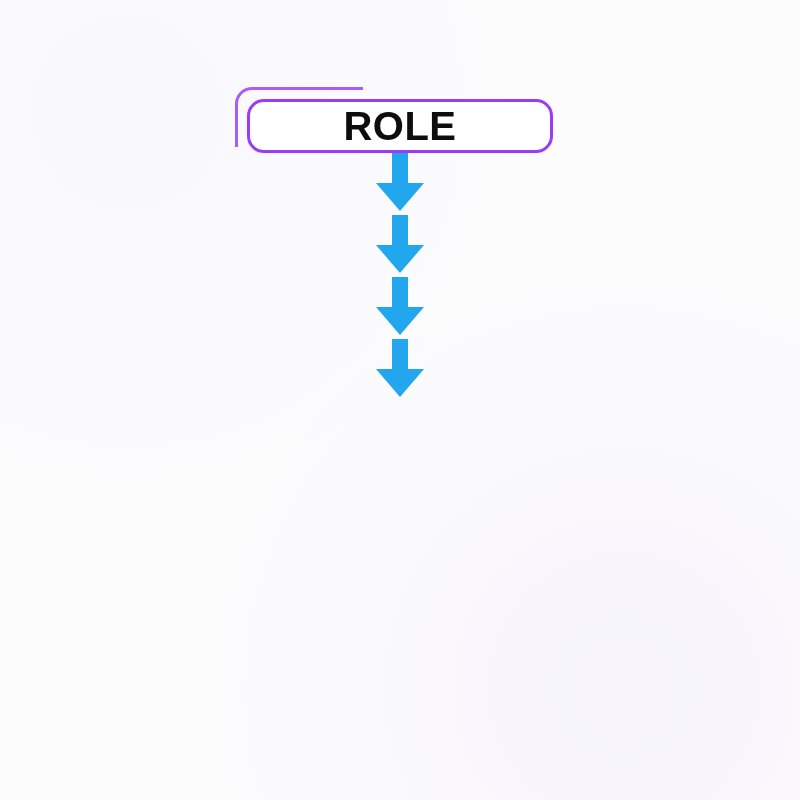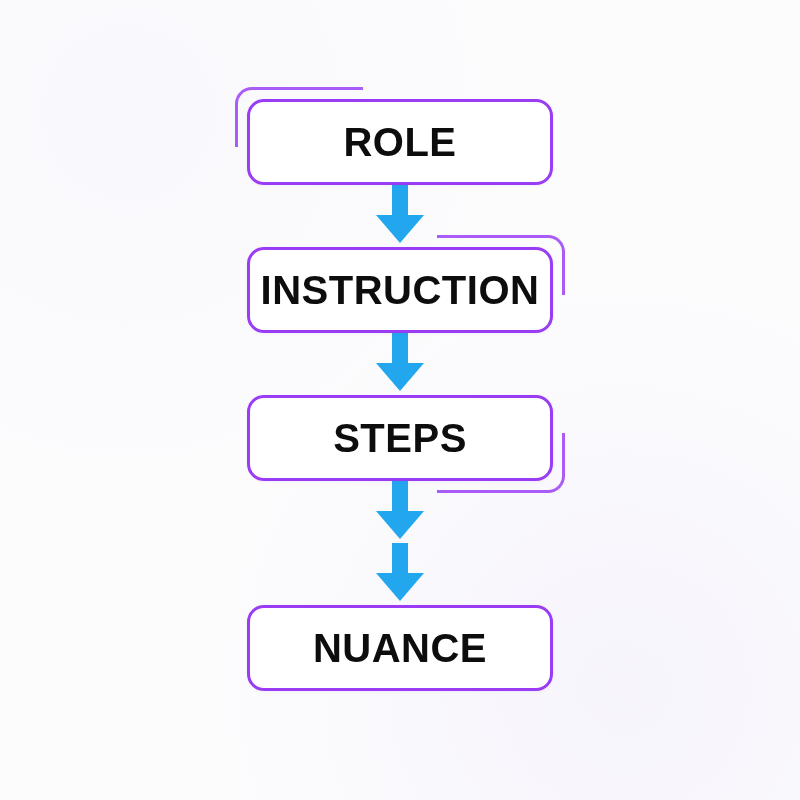--- a/index.html
+++ b/index.html
@@ -30,21 +30,21 @@
     width:306px;
     display:flex;
     flex-direction:column;
     align-items:center;
   }
 
   
   .node-wrap {
     position:relative;
     width:306px;
-    height:86px;
+    height:54px;
   }
 
   .node {
     position:absolute; inset:0;
     border:3px solid var(--purple);
     border-radius:17px;
     background:#fff;
     display:flex;
     align-items:center;
     justify-content:center;
@@ -113,52 +113,35 @@
       <span class="node-label">ROLE</span>
     </div>
   </div>
 
   <div class="arrow">
     <svg viewBox="0 0 56 62" xmlns="http://www.w3.org/2000/svg">
       <path d="M20 0 H36 V30 H52 L28 58 L4 30 H20 Z" fill="#22a7ef"></path>
     </svg>
   </div>
 
-  <div class="node-wrap" style="--purple:#9b3cf5; --purple-soft:#a95cf7;">
-    <span class="accent tr"></span>
-    <div class="node">
-      <span class="node-label">INSTRUCTION</span>
-    </div>
-  </div>
-
-  <div class="arrow">
-    <svg viewBox="0 0 56 62" xmlns="http://www.w3.org/2000/svg">
-      <path d="M20 0 H36 V30 H52 L28 58 L4 30 H20 Z" fill="#22a7ef"></path>
-    </svg>
-  </div>
-
-  <div class="node-wrap" style="--purple:#9b3cf5; --purple-soft:#a95cf7;">
-    <span class="accent br"></span>
-    <div class="node">
-      <span class="node-label">STEPS</span>
-    </div>
-  </div>
 
   <div class="arrow">
     <svg viewBox="0 0 56 62" xmlns="http://www.w3.org/2000/svg">
       <path d="M20 0 H36 V30 H52 L28 58 L4 30 H20 Z" fill="#22a7ef"></path>
     </svg>
   </div>
 
 
   <div class="arrow">
     <svg viewBox="0 0 56 62" xmlns="http://www.w3.org/2000/svg">
       <path d="M20 0 H36 V30 H52 L28 58 L4 30 H20 Z" fill="#22a7ef"></path>
     </svg>
   </div>
 
-  <div class="node-wrap" style="--purple:#9b3cf5; --purple-soft:#a95cf7;">
-    <div class="node">
-      <span class="node-label">NUANCE</span>
-    </div>
+
+  <div class="arrow">
+    <svg viewBox="0 0 56 62" xmlns="http://www.w3.org/2000/svg">
+      <path d="M20 0 H36 V30 H52 L28 58 L4 30 H20 Z" fill="#22a7ef"></path>
+    </svg>
   </div>
+
 
 </div>
 
 </body></html>

